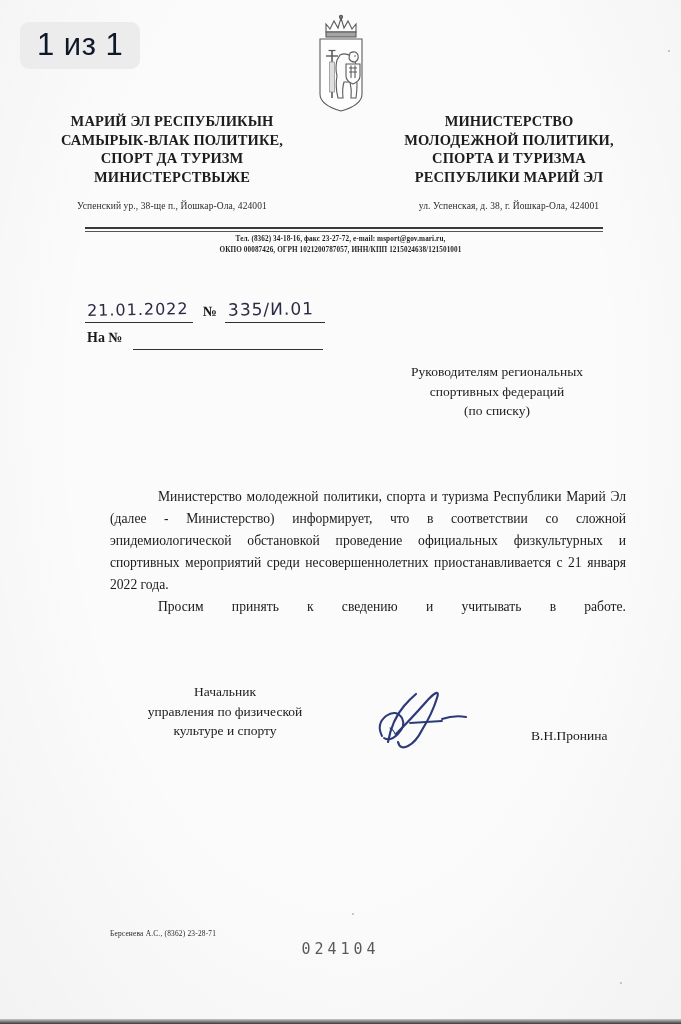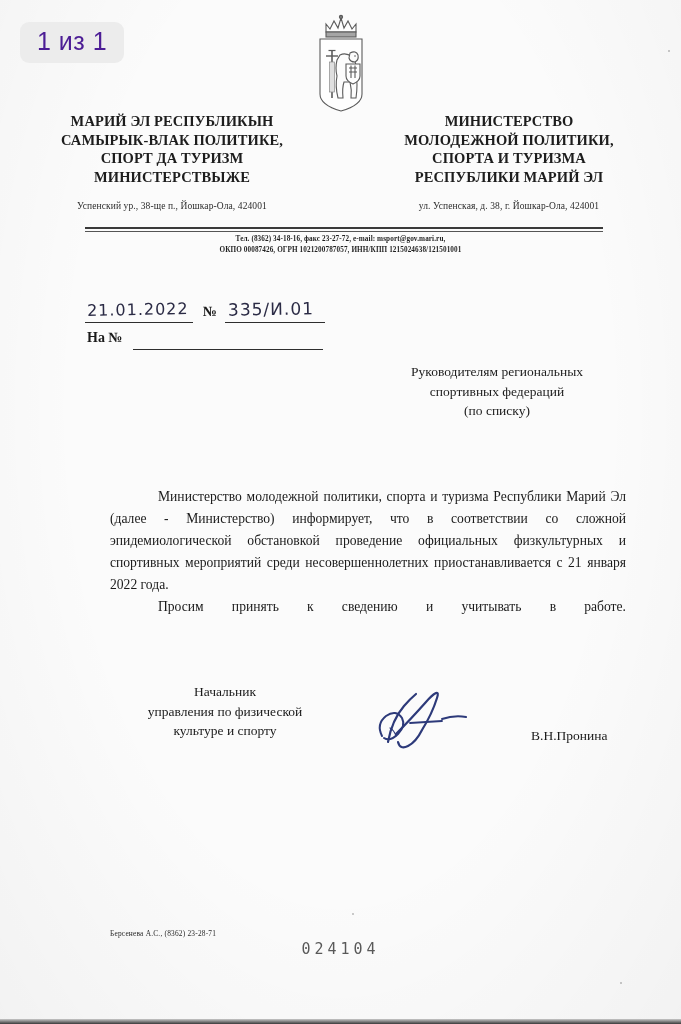--- a/index.html
+++ b/index.html
@@ -39,23 +39,23 @@
   }
 
   
   .page-badge {
     position: absolute;
     left: 20px;
     top: 22px;
     padding: 7px 17px 9px 17px;
     background: #ececec;
     border-radius: 9px;
-    color: #4c1d95;
+    color: #0f172a;
     font-family: "Liberation Sans", sans-serif;
-    font-size: 25px;
+    font-size: 31px;
     line-height: 1;
     letter-spacing: 0.5px;
     z-index: 10;
   }
 
   
   .emblem-wrap {
     position: absolute;
     left: 0;
     right: 0;

